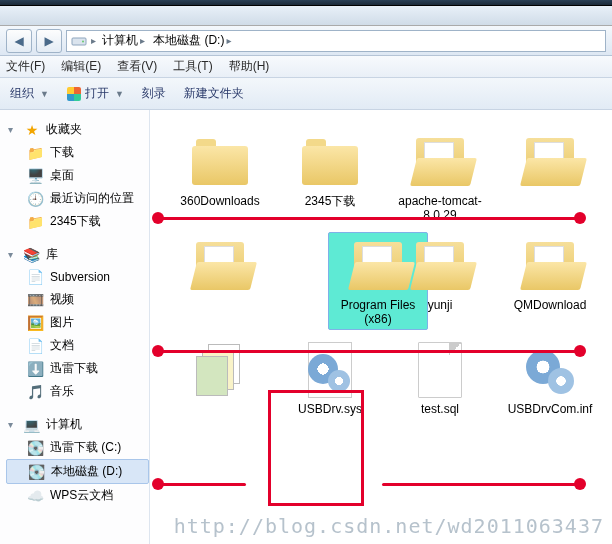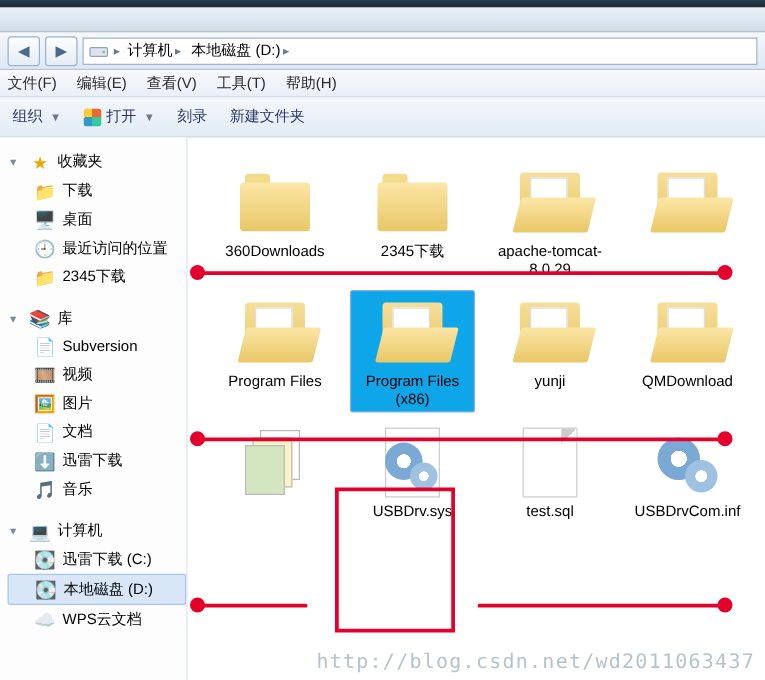--- a/index.html
+++ b/index.html
@@ -27,21 +27,21 @@
 .tree-item.sel { background:#d8e6f7; border:1px solid #a9c6ea; border-radius:2px; }
 .ticon { width:16px; height:16px; display:flex; align-items:center; justify-content:center; font-size:14px; }
 .star { color:#f2a500; }
 .folder-s { color:#f1c868; }
 .drive { color:#8ea5bd; }
 .cloud { color:#3fa3e8; }
 .lib { color:#5a8cc7; }
 .content { flex:1; padding:18px 12px 0 20px; position:relative; }
 .grid { display:grid; grid-template-columns: repeat(4, 100px); column-gap:10px; row-gap:6px; }
 .item { width:100px; display:flex; flex-direction:column; align-items:center; text-align:center; padding:4px; }
-.item.sel { background:#0ea5e9; border:1px solid #7fb1e8; border-radius:2px; padding:3px; }
+.item.sel { background:#5eead4; border:1px solid #7fb1e8; border-radius:2px; padding:3px;margin-left:48px; }
 .ic { width:68px; height:60px; display:flex; align-items:center; justify-content:center; margin-bottom:2px; }
 .lbl { line-height:14px; min-height:28px; word-break:break-word; }
 .folder-big { width:56px; height:46px; position:relative; }
 .folder-big::before { content:""; position:absolute; top:0; left:4px; width:20px; height:9px; background:#f3d98a; border-radius:3px 3px 0 0; }
 .folder-big::after { content:""; position:absolute; top:7px; left:0; width:56px; height:39px; background:linear-gradient(#fbe6a7,#e9c766); border-radius:3px; }
 .folder-open { width:60px; height:48px; position:relative; }
 .folder-open .back { position:absolute; top:0; left:6px; width:48px; height:40px; background:linear-gradient(#f6df9a,#e9c766); border-radius:3px; }
 .folder-open .paper { position:absolute; top:4px; left:14px; width:30px; height:38px; background:#fff; border:1px solid #ddd; }
 .folder-open .front { position:absolute; bottom:0; left:0; width:60px; height:28px; background:linear-gradient(#fbe6a7,#e9c766); transform:skewX(-14deg); transform-origin:bottom left; border-radius:2px; }
 .file-blank { width:44px; height:56px; background:#fff; border:1px solid #ccc; border-radius:1px; position:relative; }
@@ -54,21 +54,21 @@
 .gear-file { width:52px; height:56px; position:relative; }
 .gear-file .bg { width:44px; height:56px; background:#fff; border:1px solid #ccc; position:absolute; left:4px; }
 .gear-file .g1,.gear-file .g2 { position:absolute; border-radius:50%; }
 .gear-file .g1 { width:26px; height:26px; background:radial-gradient(circle,#fff 30%, #7ba9d6 31% 60%, transparent 61%),#7ba9d6; top:14px; left:6px; box-shadow:0 0 0 2px #7ba9d6; }
 .gear-file .g2 { width:18px; height:18px; background:radial-gradient(circle,#fff 30%, #9fc2e3 31% 60%, transparent 61%),#9fc2e3; top:30px; left:26px; box-shadow:0 0 0 2px #9fc2e3; }
 .gear-plain .g1 { width:30px;height:30px; top:10px; left:4px; }
 .gear-plain .g2 { width:22px;height:22px; top:28px; left:26px; }
 .redline { position:absolute; height:3px; background:#e3002b; border-radius:2px; }
 .reddot { position:absolute; width:12px; height:12px; background:#e3002b; border-radius:50%; }
 .redbox { position:absolute; border:3px solid #e3002b; }
-.watermark { position:absolute; right:8px; bottom:6px; color:#b6c2cc; font-size:16px; font-family:monospace; letter-spacing:1px; }
+.watermark { position:absolute; right:8px; bottom:6px; color:#b6c2cc; font-size:20px; font-family:monospace; letter-spacing:1px; }
 </style>
 </head>
 <body>
 
 <div class="thumbbar"></div>
 <div class="titlebar"></div>
 
 <div class="navbar">
   <div class="nav-btn">
       <span>◀</span>
@@ -233,21 +233,20 @@
           <div class="lbl"></div>
         </div>
         <div class="item">
           <div class="ic">
             <div class="folder-open">
               <div class="back"></div>
               <div class="paper"></div>
               <div class="front"></div>
             </div>
           </div>
-          <div class="lbl">Program Files</div>
         </div>
         <div class="item sel">
           <div class="ic">
             <div class="folder-open">
               <div class="back"></div>
               <div class="paper"></div>
               <div class="front"></div>
             </div>
           </div>
           <div class="lbl">Program Files (x86)</div>

